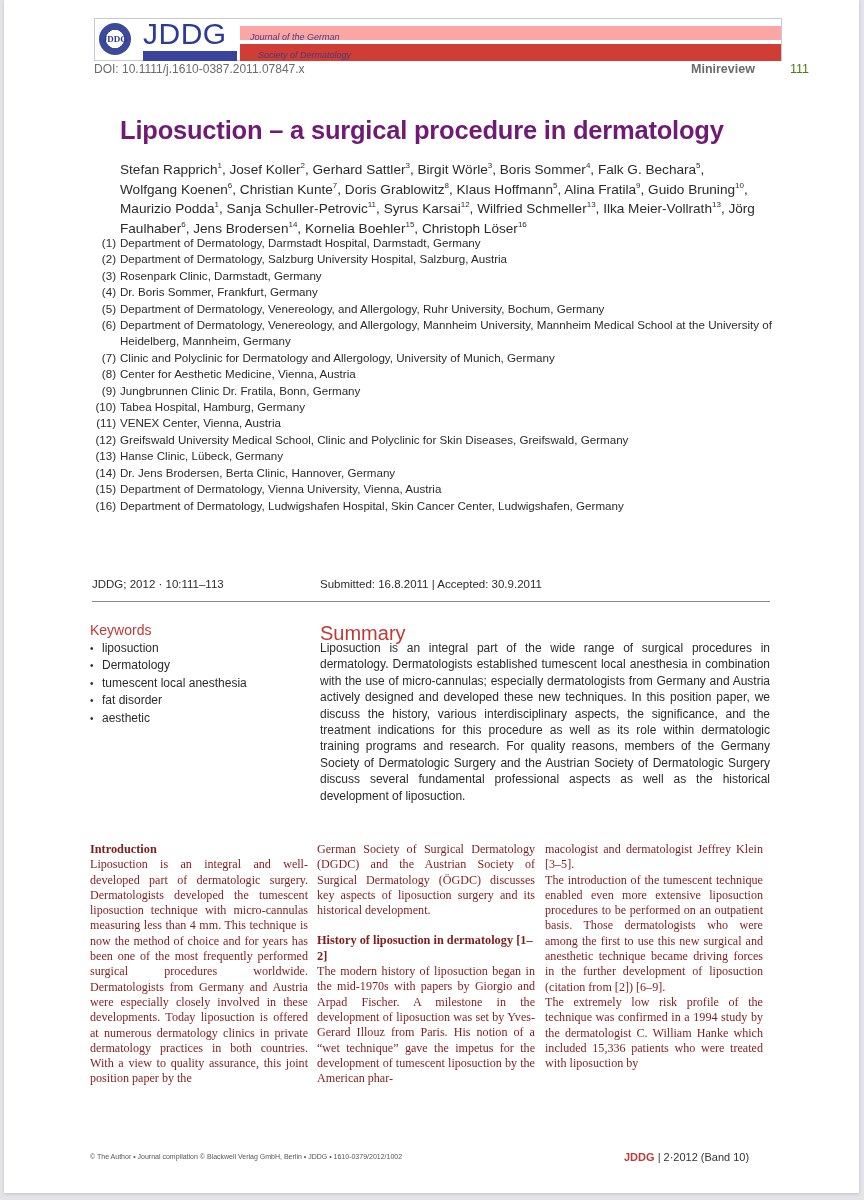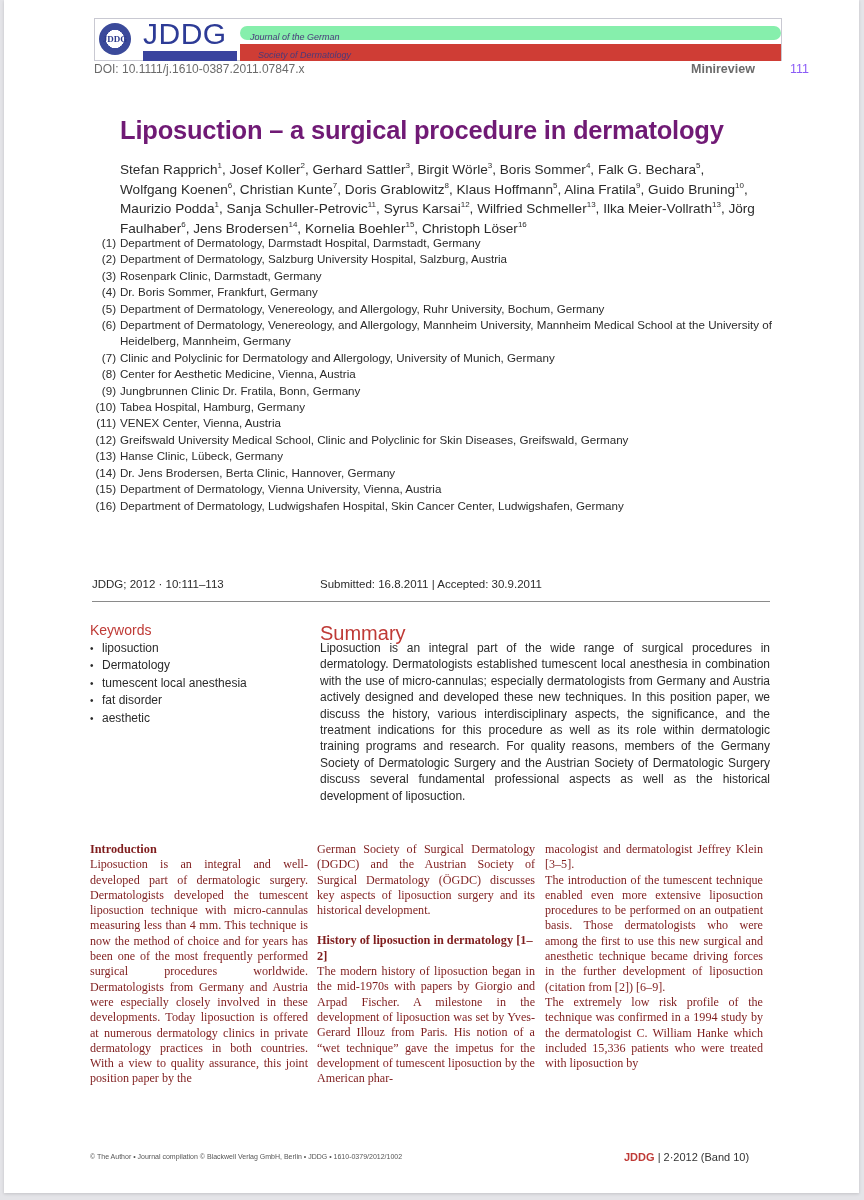--- a/index.html
+++ b/index.html
@@ -20,28 +20,28 @@
     position:absolute; left:4px; top:4px; width:32px; height:32px; border-radius:50%;
     background:radial-gradient(circle at 50% 50%, #ffffff 0 40%, #3b4a9a 41% 100%);
     display:flex; align-items:center; justify-content:center;
   }
   .logo-seal span { font-family:"Liberation Serif", serif; font-size:9px; color:#2d3b8c; font-weight:bold; }
   .logo-word {
     position:absolute; left:48px; top:-2px; font-size:30px; color:#2d3b96; letter-spacing:0.5px;
     font-family:"Liberation Sans", sans-serif;
   }
   .blue-bar { position:absolute; left:48px; top:32px; width:94px; height:10px; background:#3a449e; }
-  .red-bar1 { position:absolute; left:145px; top:7px; right:0; height:14px; background:#86efac;border-radius:8px; }
+  .red-bar1 { position:absolute; left:145px; top:7px; right:0; height:14px; background:#fca5a5; }
   .red-bar2 { position:absolute; left:145px; top:25px; right:0; height:17px; background:#cf3d35;padding-left:8px; }
   .red-bar1 span, .red-bar2 span {
     font-style:italic; font-size:9px; color:#4a3a7a; padding-left:10px; line-height:16px;
   }
   .doi { position:absolute; left:90px; top:62px; font-size:12px; color:#6b6b6b; }
   .section-label { position:absolute; left:687px; top:62px; font-size:12.5px; font-weight:bold; color:#6b6b6b; }
-  .page-num { position:absolute; left:786px; top:62px; font-size:12.5px; color:#8b5cf6; }
+  .page-num { position:absolute; left:786px; top:62px; font-size:12.5px; color:#4d7c0f; }
 
   .title {
     position:absolute; left:116px; top:116px; font-size:25.5px; font-weight:bold; color:#701a75;
     letter-spacing:-0.2px; margin:0;
   }
   .authors {
     position:absolute; left:116px; top:160px; width:640px; font-size:13.6px; line-height:19.5px; color:#2b2b2b;
   }
   .authors sup { font-size:8px; vertical-align:super; line-height:0; }
   .affils {

